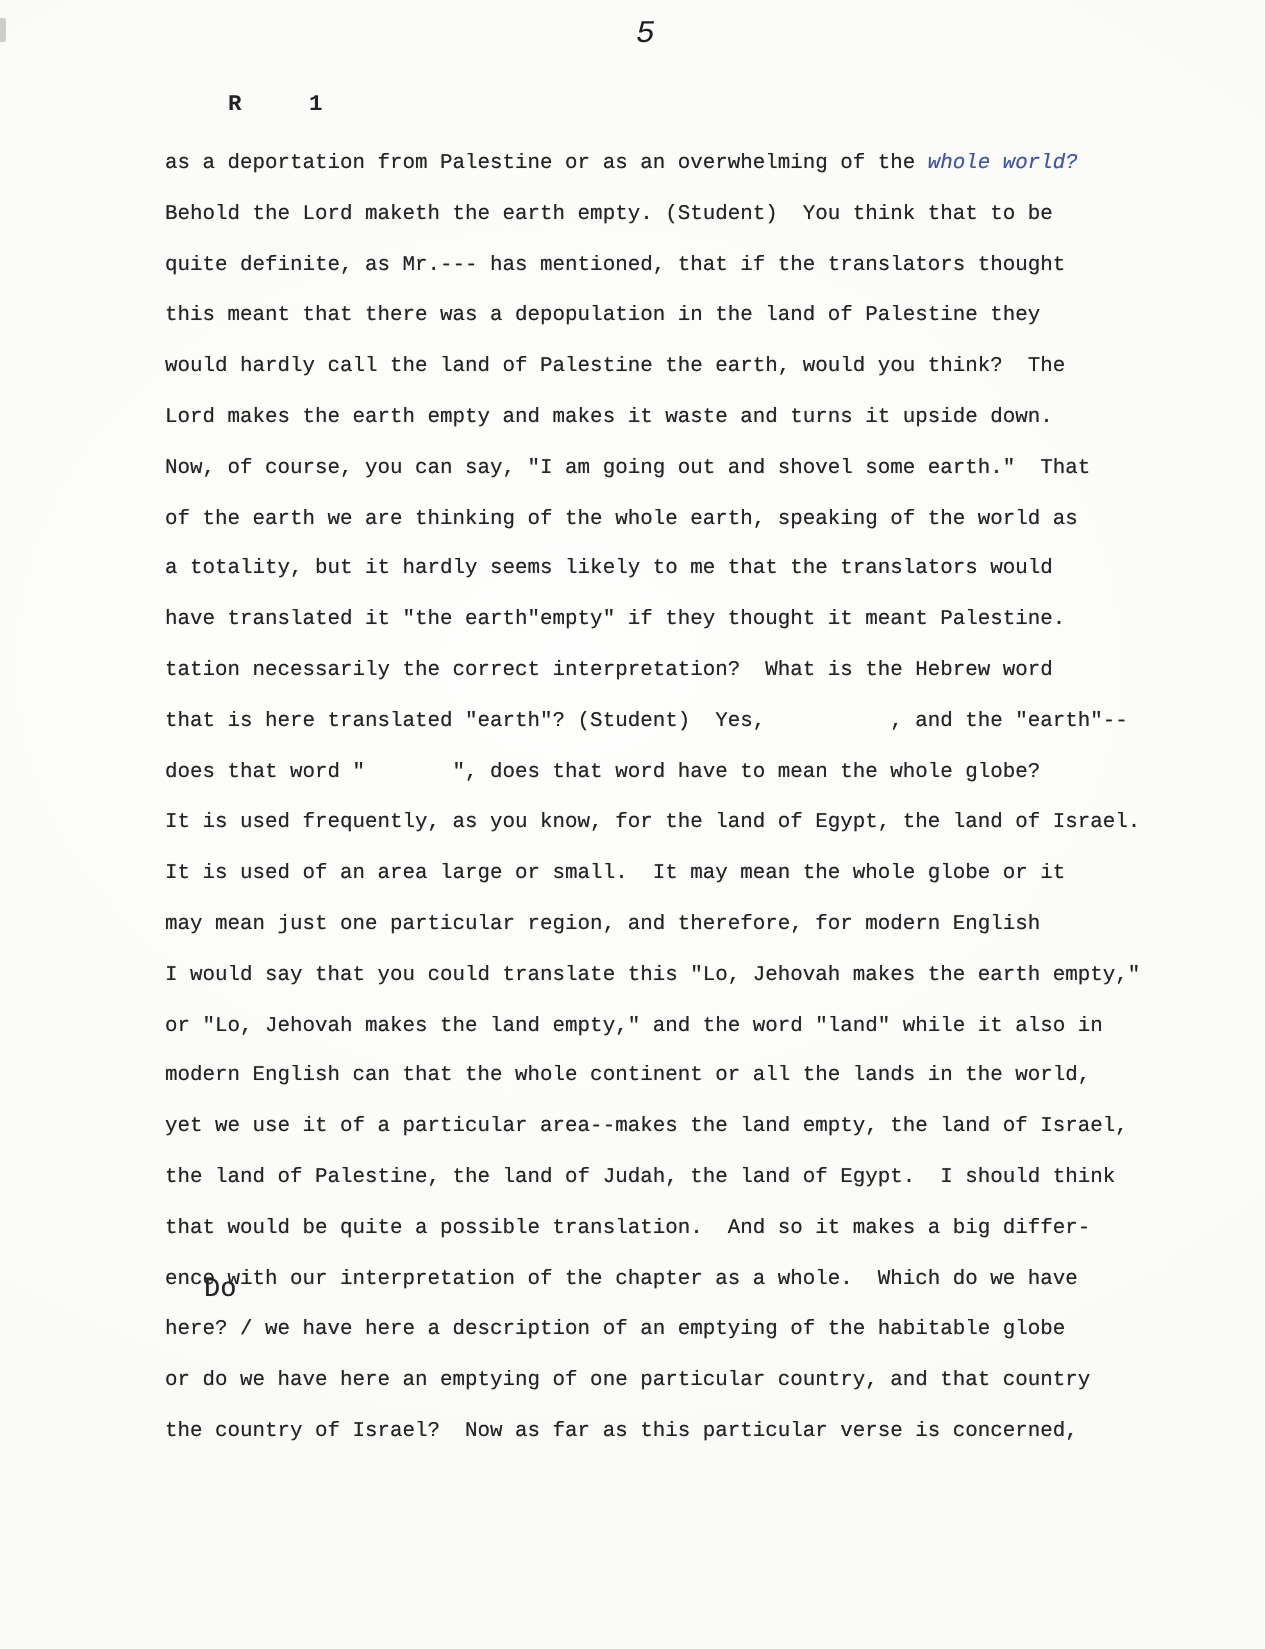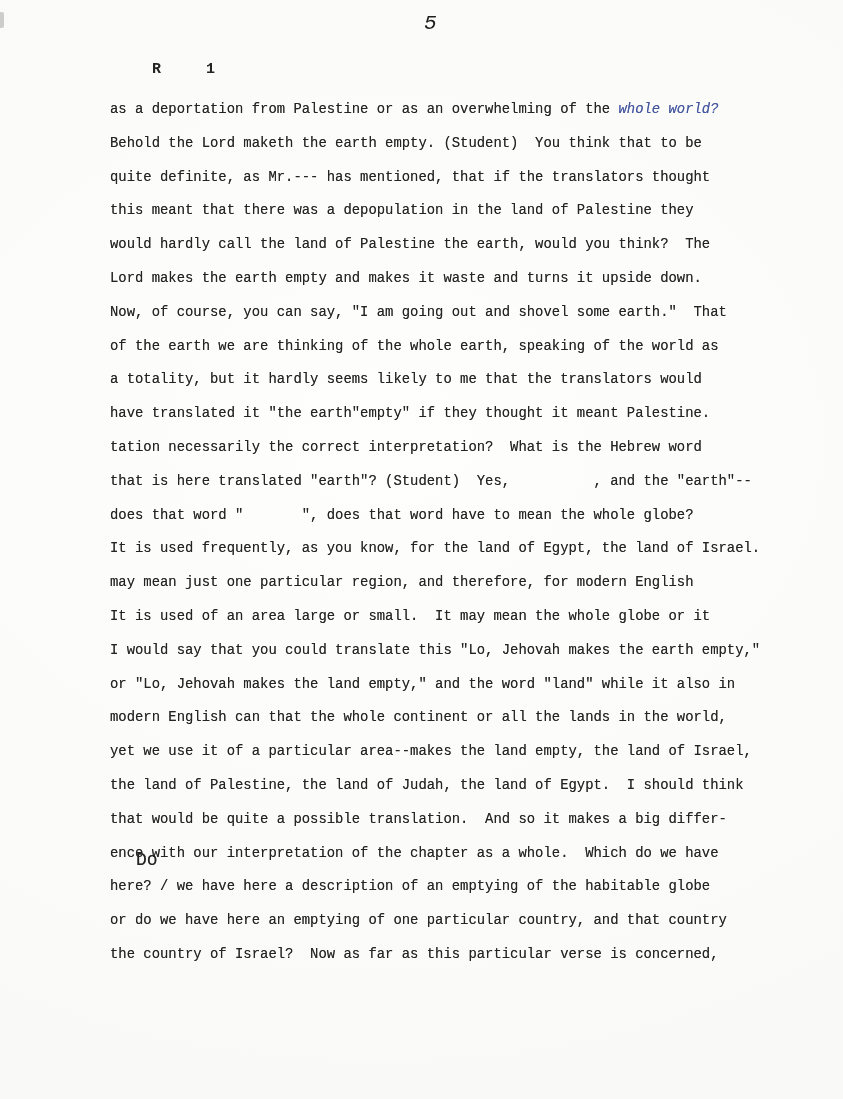--- a/index.html
+++ b/index.html
@@ -101,22 +101,22 @@
     <div class="typed-line">would hardly call the land of Palestine the earth, would you think?  The</div>
     <div class="typed-line">Lord makes the earth empty and makes it waste and turns it upside down.</div>
     <div class="typed-line">Now, of course, you can say, "I am going out and shovel some earth."  That</div>
     <div class="typed-line">of the earth we are thinking of the whole earth, speaking of the world as</div>
     <div class="typed-line">a totality, but it hardly seems likely to me that the translators would</div>
     <div class="typed-line">have translated it "the earth"empty" if they thought it meant Palestine.</div>
     <div class="typed-line">tation necessarily the correct interpretation?  What is the Hebrew word</div>
     <div class="typed-line">that is here translated "earth"? (Student)  Yes,          , and the "earth"--</div>
     <div class="typed-line">does that word "       ", does that word have to mean the whole globe?</div>
     <div class="typed-line">It is used frequently, as you know, for the land of Egypt, the land of Israel.</div>
+    <div class="typed-line">It is used of an area large or small.  It may mean the whole globe or it</div>
     <div class="typed-line">may mean just one particular region, and therefore, for modern English</div>
-    <div class="typed-line">It is used of an area large or small.  It may mean the whole globe or it</div>
     <div class="typed-line">I would say that you could translate this "Lo, Jehovah makes the earth empty,"</div>
     <div class="typed-line">or "Lo, Jehovah makes the land empty," and the word "land" while it also in</div>
     <div class="typed-line">modern English can that the whole continent or all the lands in the world,</div>
     <div class="typed-line">yet we use it of a particular area--makes the land empty, the land of Israel,</div>
     <div class="typed-line">the land of Palestine, the land of Judah, the land of Egypt.  I should think</div>
     <div class="typed-line">that would be quite a possible translation.  And so it makes a big differ-</div>
     <div class="typed-line">ence with our interpretation of the chapter as a whole.  Which do we have</div>
 
     <div class="typed-line"><span class="insert-above">Do</span><span>here? / we have here a description of an emptying of the habitable globe</span></div>
 

